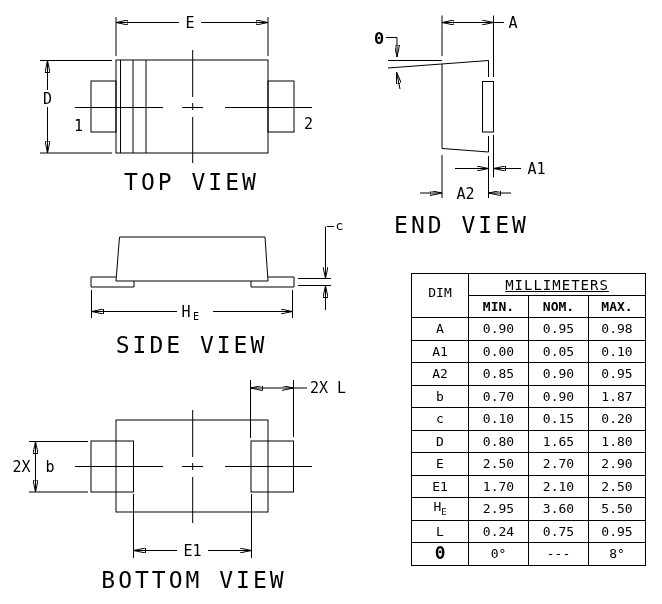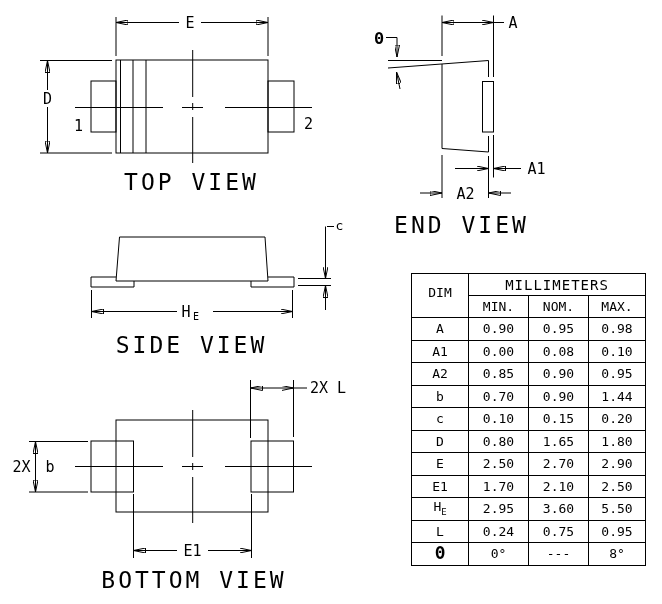--- a/index.html
+++ b/index.html
@@ -14,23 +14,23 @@
   .viewtitle{font-size:23px;letter-spacing:3px;}
   .thetalbl{font-size:16px;font-weight:bold;}
   .mid{text-anchor:middle;}
   
   .dimtable{position:absolute;left:411px;top:273px;border-collapse:collapse;
             font-size:13px;table-layout:fixed;}
   .dimtable td{border:1px solid #000;text-align:center;vertical-align:middle;
                padding:0;line-height:1;}
   .dimtable td.dimcell-hdr{vertical-align:bottom;padding-bottom:18px;}
   .dimtable tr.hdr1 td{height:21px;}
-  .dimtable tr.hdr2 td{height:21px;}
+  .dimtable tr.hdr2 td{height:21px;font-weight:bold;}
   .dimtable tr.r td{height:21.5px;}
-  .dimtable td.units{letter-spacing:1px;font-size:14px;}
+  .dimtable td.units{letter-spacing:1px;font-size:14px;text-decoration:underline;}
   .dimtable tr.r:last-child td:first-child{font-weight:bold;font-size:17px;}
   .dimtable sub{font-size:9px;}
 </style>
 </head>
 <body>
 
 <div class="canvas">
 
 <svg width="662" height="604" viewBox="0 0 662 604">
   <defs>
@@ -186,34 +186,34 @@
     </tr>
     <tr class="r">
       <td>A</td>
       <td>0.90</td>
       <td>0.95</td>
       <td>0.98</td>
     </tr>
     <tr class="r">
       <td>A1</td>
       <td>0.00</td>
-      <td>0.08</td>
+      <td>0.05</td>
       <td>0.10</td>
     </tr>
     <tr class="r">
       <td>A2</td>
       <td>0.85</td>
       <td>0.90</td>
       <td>0.95</td>
     </tr>
     <tr class="r">
       <td>b</td>
       <td>0.70</td>
       <td>0.90</td>
-      <td>1.44</td>
+      <td>1.87</td>
     </tr>
     <tr class="r">
       <td>c</td>
       <td>0.10</td>
       <td>0.15</td>
       <td>0.20</td>
     </tr>
     <tr class="r">
       <td>D</td>
       <td>0.80</td>

